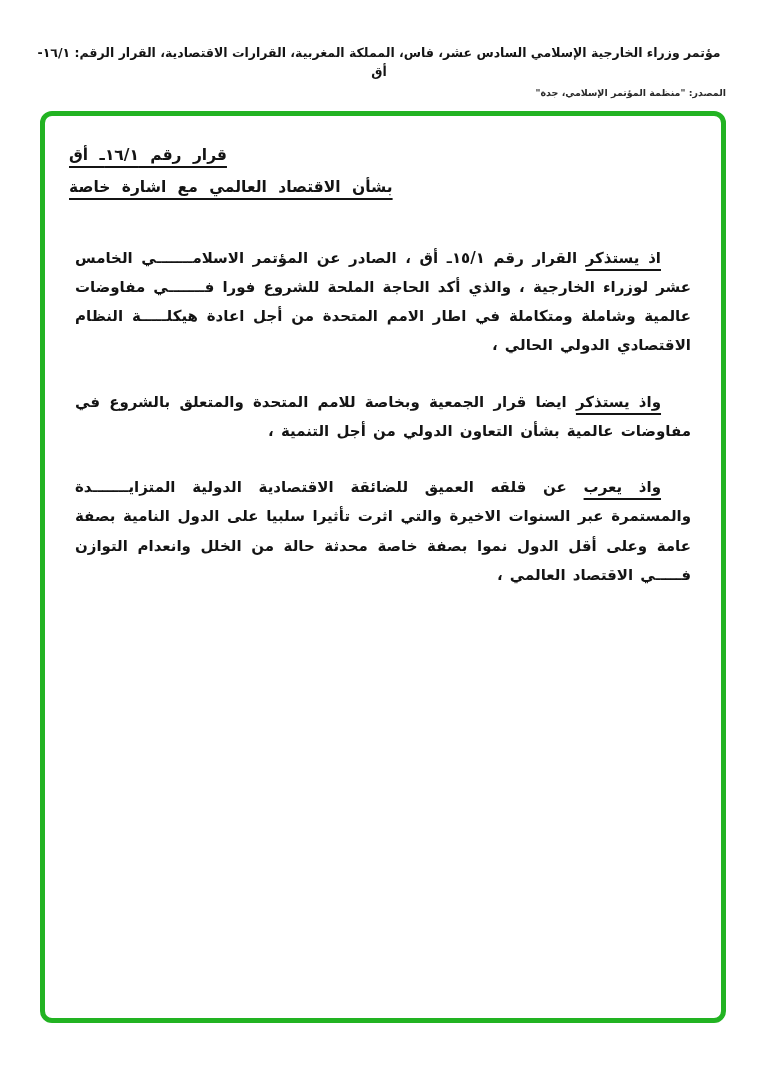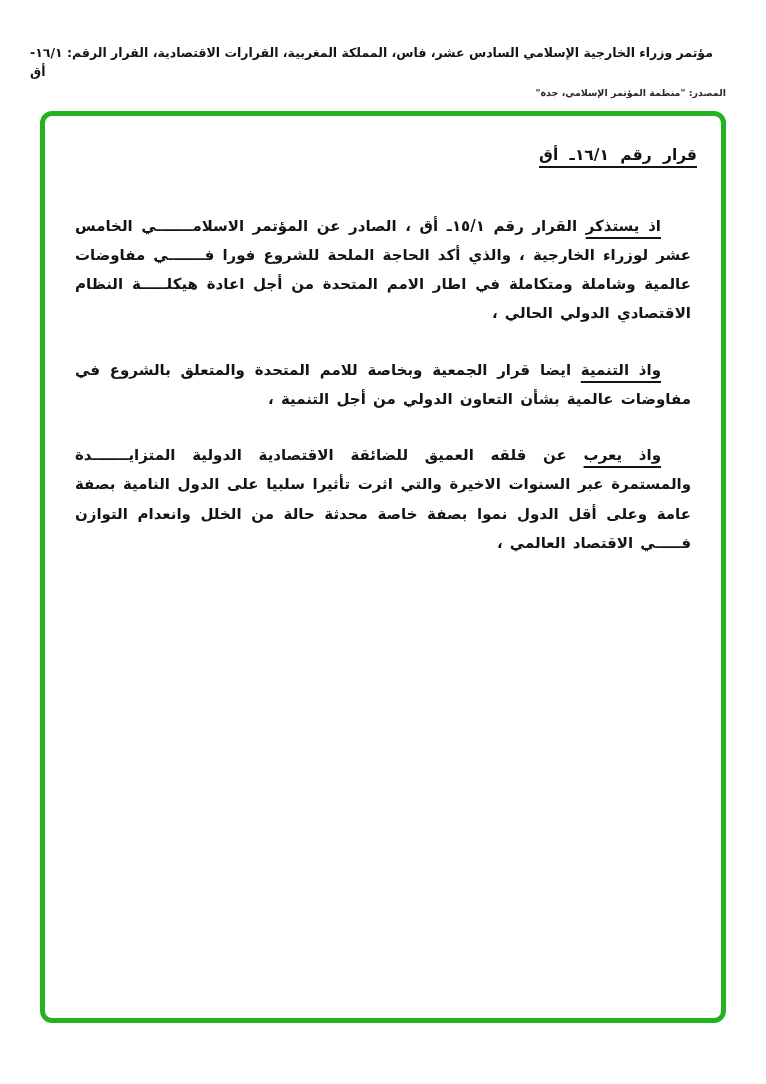--- a/index.html
+++ b/index.html
@@ -9,21 +9,21 @@
     min-height: 1084px;
     background: #ffffff;
     color: #141414;
     direction: rtl;
     font-family: "DejaVu Sans", "Liberation Sans", sans-serif;
   }
   .page { width: 766px; min-height: 1084px; position: relative; padding-top: 44px; }
 
   .top-citation {
     margin: 0 38px 0 30px;
-    text-align: left;
+    text-align: center;
     font-size: 12.5px;
     font-weight: 700;
     line-height: 1.5;
     letter-spacing: 0;
   }
   .source-line {
     margin: 5px 40px 0 30px;
     text-align: right;
     font-size: 9.5px;
     font-weight: 700;
@@ -33,21 +33,21 @@
   .frame {
     margin: 13px 40px 0 40px;
     width: 686px;
     min-height: 912px;
     border: 5px solid #22b322;
     border-radius: 12px;
     padding: 26px 24px 46px 24px;
     background: #ffffff;
   }
 
-  .titles { text-align: right; margin: 4px 0 48px 0; }
+  .titles { text-align: left; margin: 4px 0 48px 0; }
   .title-line {
     margin: 0 0 14px 0;
     font-size: 15.5px;
     font-weight: 700;
     word-spacing: 6px;
   }
   .title-line .u {
     text-decoration: underline;
     text-underline-offset: 6px;
     text-decoration-thickness: 1.5px;
@@ -76,29 +76,32 @@
 
   <div class="top-citation">مؤتمر وزراء الخارجية الإسلامي السادس عشر، فاس، المملكة المغربية، القرارات الاقتصادية، القرار الرقم: ١٦/١-أق</div>
   <div class="source-line">المصدر: "منظمة المؤتمر الإسلامي، جدة"</div>
 
   <div class="frame">
 
     <div class="titles">
       <div class="title-line">
         <span class="u">قرار رقم ١٦/١ـ أق</span>
       </div>
+      <div class="title-line">
+        <span class="u">بشأن الاقتصاد العالمي مع اشارة خاصة</span>
+      </div>
     </div>
 
 
     <p class="para">
       <span class="lead">اذ يستذكر</span><span> القرار رقم ١٥/١ـ أق ، الصادر عن المؤتمر الاسلامـــــــي الخامس عشر لوزراء الخارجية ، والذي أكد الحاجة الملحة للشروع فورا فـــــــي مفاوضات عالمية وشاملة ومتكاملة في اطار الامم المتحدة من أجل اعادة هيكلـــــة النظام الاقتصادي الدولي الحالي ،</span>
     </p>
 
     <p class="para">
-      <span class="lead">واذ التنمية</span><span> ايضا قرار الجمعية وبخاصة للامم المتحدة والمتعلق بالشروع في مفاوضات عالمية بشأن التعاون الدولي من أجل التنمية ،</span>
+      <span class="lead">واذ يستذكر</span><span> ايضا قرار الجمعية وبخاصة للامم المتحدة والمتعلق بالشروع في مفاوضات عالمية بشأن التعاون الدولي من أجل التنمية ،</span>
     </p>
 
 
     <p class="para">
       <span class="lead">واذ يعرب</span><span> عن قلقه العميق للضائقة الاقتصادية الدولية المتزايـــــــدة والمستمرة عبر السنوات الاخيرة والتي اثرت تأثيرا سلبيا على الدول النامية بصفة عامة وعلى أقل الدول نموا بصفة خاصة محدثة حالة من الخلل وانعدام التوازن فـــــي الاقتصاد العالمي ،</span>
     </p>
 
 
 
   </div>

